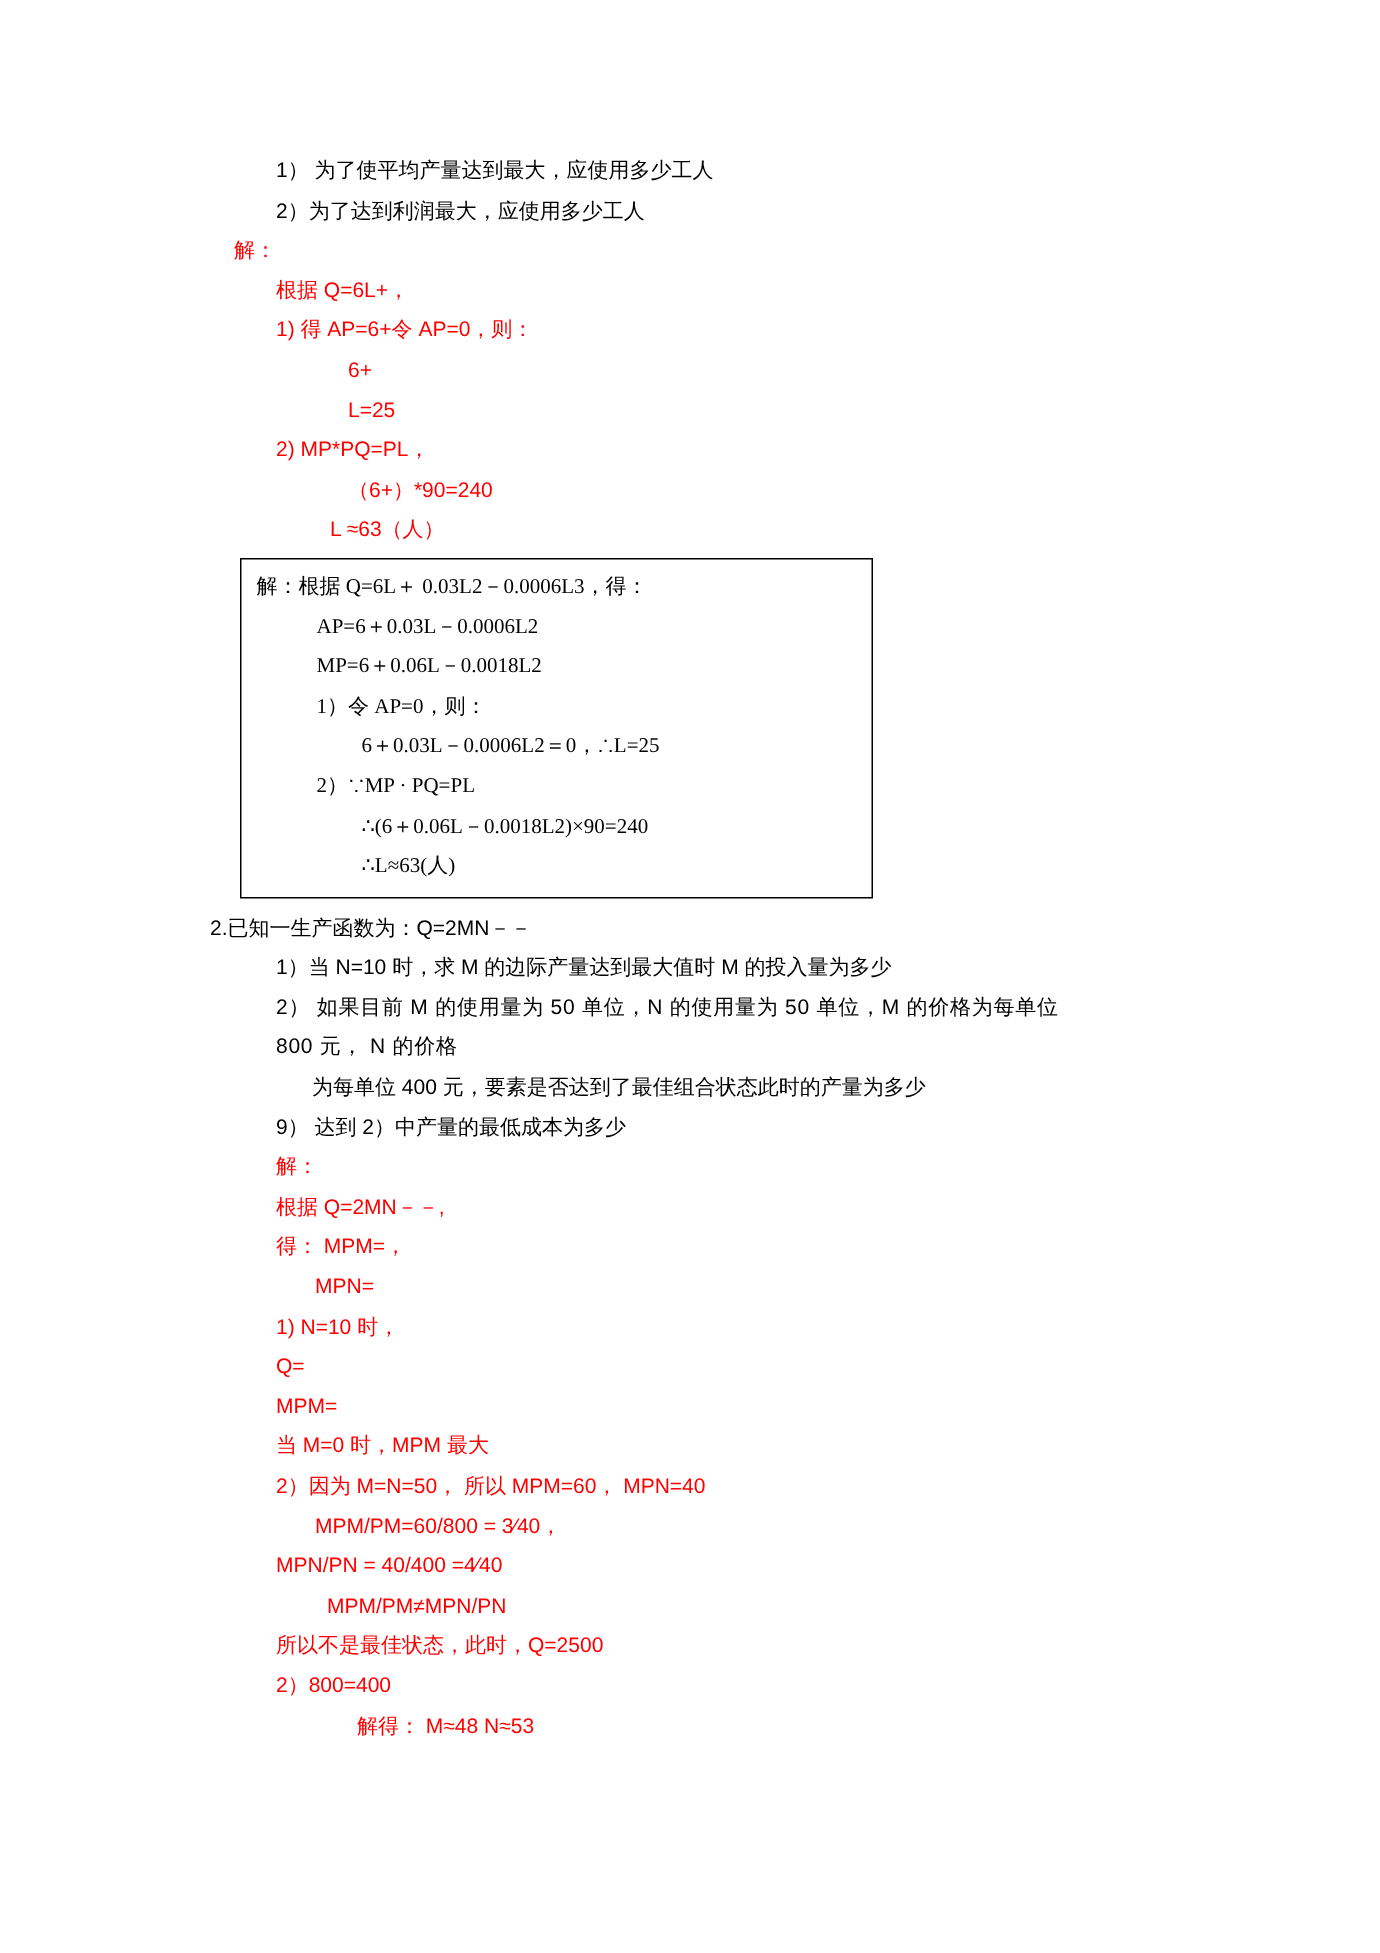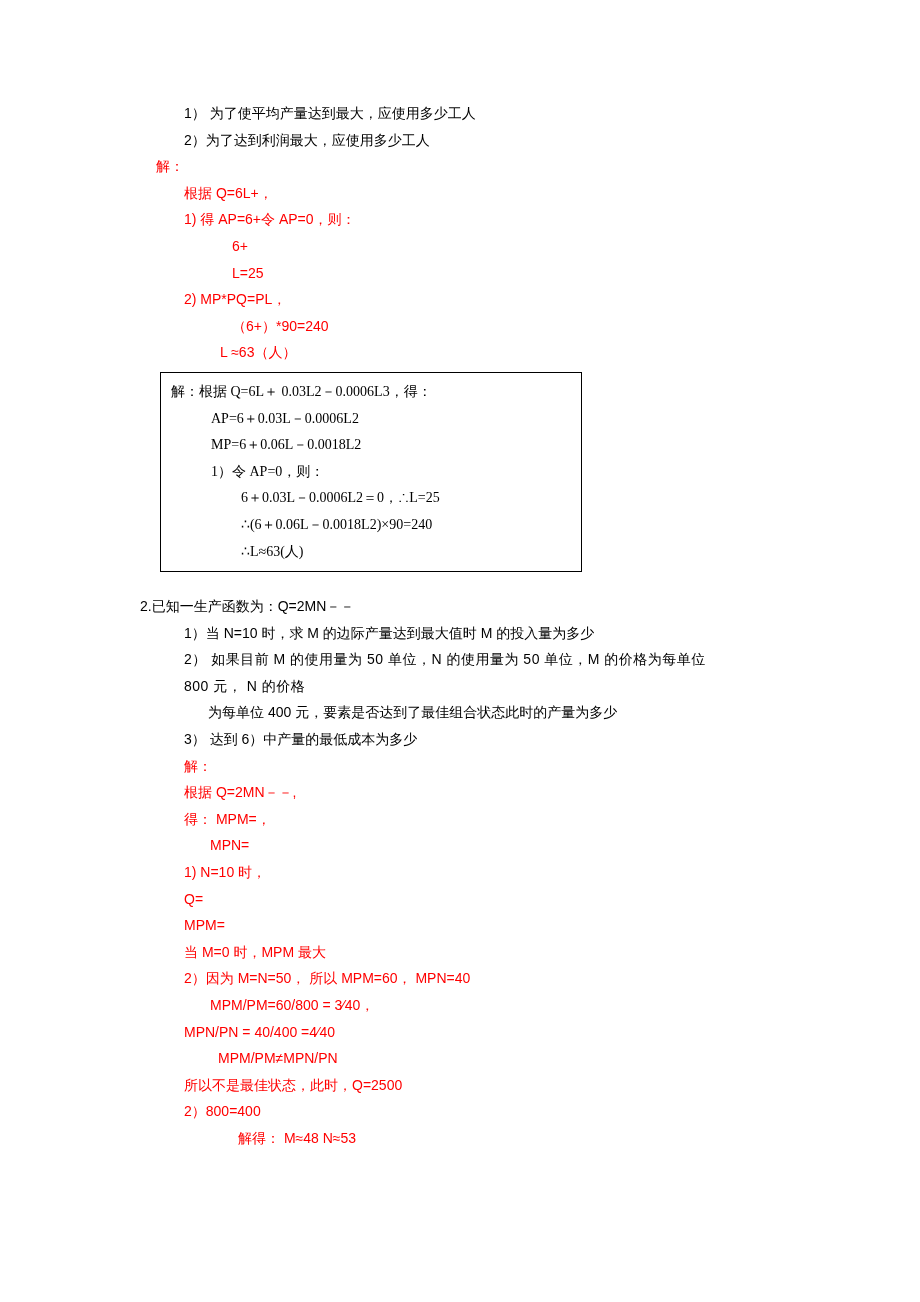--- a/index.html
+++ b/index.html
@@ -17,21 +17,21 @@
     padding: 100px 70px 60px 160px;
     box-sizing: border-box;
   }
   .indent-1 { margin-left: 24px; }
   .indent-2 { margin-left: 48px; }
   .indent-3 { margin-left: 72px; }
   .red { color: #ff0000; }
   .box {
     border: 1px solid #000;
     padding: 6px 10px;
-    margin: 6px 0 21px 0;
+    margin: 6px 0 6px 0;
     display: inline-block;
     min-width: 400px;
     font-family: "Times New Roman", serif;
   }
   .box div { line-height: 1.9; }
   .box .bi1 { margin-left: 40px; }
   .box .bi2 { margin-left: 70px; }
   .sep { letter-spacing: 0.5px; }
   p { margin: 0; }
 </style>
@@ -50,29 +50,30 @@
   <p class="indent-1 red"> 2)   MP*PQ=PL，</p>
   <p class="indent-3 red">（6+）*90=240</p>
   <p class="red" style="margin-left:60px;">L ≈63（人）</p>
 
   <div class="box">
     <div>解：根据 Q=6L＋ 0.03L2－0.0006L3，得：</div>
     <div class="bi1">AP=6＋0.03L－0.0006L2</div>
     <div class="bi1">MP=6＋0.06L－0.0018L2</div>
     <div class="bi1">1）令 AP=0，则：</div>
     <div class="bi2">6＋0.03L－0.0006L2＝0，∴L=25</div>
+    <div class="bi1">2）∵MP · PQ=PL</div>
     <div class="bi2">∴(6＋0.06L－0.0018L2)×90=240</div>
     <div class="bi2">∴L≈63(人)</div>
   </div>
 
   <p style="margin-left:-20px;">2.已知一生产函数为：Q=2MN－－</p>
   <p class="indent-1">1）当 N=10 时，求 M 的边际产量达到最大值时 M 的投入量为多少</p>
   <p class="indent-1 sep">2）  如果目前 M 的使用量为 50 单位，N 的使用量为 50 单位，M 的价格为每单位 800 元，  N 的价格</p>
   <p class="indent-2">为每单位 400 元，要素是否达到了最佳组合状态此时的产量为多少</p>
-  <p class="indent-1">3）  达到 6）中产量的最低成本为多少</p>
+  <p class="indent-1">9）  达到 2）中产量的最低成本为多少</p>
   <p class="indent-1 red">解：</p>
   <p class="indent-1 red">根据 Q=2MN－－,</p>
   <p class="indent-1 red">得：  MPM=，</p>
   <p class="red" style="margin-left:50px;">MPN=</p>
   <p class="indent-1 red">1)      N=10 时，</p>
   <p class="indent-1 red">Q=</p>
   <p class="indent-1 red">MPM=</p>
   <p class="indent-1 red">当 M=0 时，MPM 最大</p>
   <p class="indent-1 red">2）因为 M=N=50，  所以  MPM=60，  MPN=40</p>
   <p class="red" style="margin-left:50px;">MPM/PM=60/800 = 3⁄40，</p>

